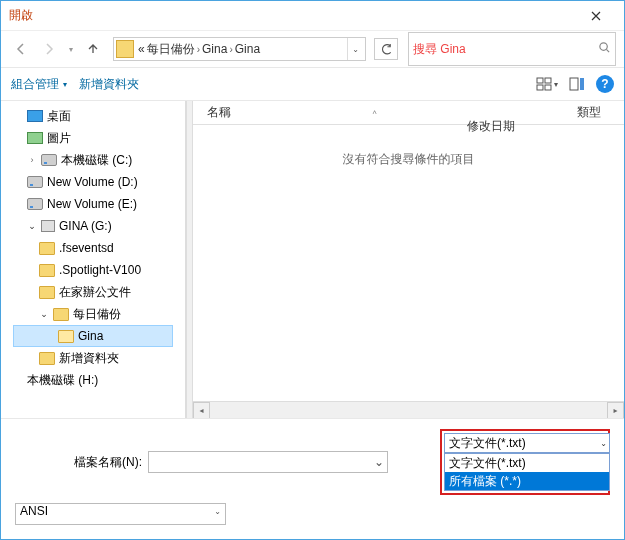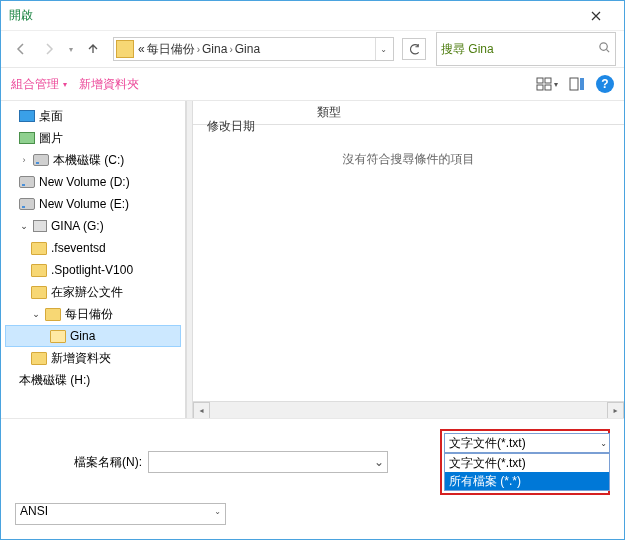--- a/index.html
+++ b/index.html
@@ -1,43 +1,43 @@
 <!DOCTYPE html>
 <html><head>
 <meta charset="utf-8">
 <style>
 * { box-sizing: border-box; margin: 0; padding: 0; font-family: "Microsoft JhengHei", "Segoe UI", sans-serif; font-size: 12px; }
 body { width: 625px; height: 540px; background: #fff; position: relative; }
 
 .dialog { width: 625px; height: 540px; border: 1px solid #4aa3df; background: #fff; display: flex; flex-direction: column; }
 .titlebar { height: 30px; background: #fff; display: flex; align-items: center; padding: 0 8px; border-bottom: 1px solid #eee; }
-.titlebar-title { flex: 1; color: #15803d; font-size: 12px; }
+.titlebar-title { flex: 1; color: #c2410c; font-size: 12px; }
 .close-btn { width: 40px; height: 28px; display: flex; align-items: center; justify-content: center; cursor: default; }
 .close-btn svg { width: 10px; height: 10px; }
 
 .navbar { height: 36px; display: flex; align-items: center; padding: 0 8px; gap: 4px; }
 .nav-btn { width: 24px; height: 24px; display: flex; align-items: center; justify-content: center; color: #888; }
 .nav-btn.active { color: #333; }
 .breadcrumb { flex: 1; height: 24px; border: 1px solid #ccc; background: #fff; display: flex; align-items: center; padding: 0 2px; margin: 0 4px; }
 .bc-icon { width: 18px; height: 18px; background: #f7d774; border: 1px solid #d6a93a; margin-right: 4px; }
 .bc-text { display: flex; align-items: center; gap: 2px; color: #333; flex: 1; }
 .bc-sep { color: #666; font-size: 10px; }
 .bc-drop { width: 16px; height: 22px; display: flex; align-items: center; justify-content: center; border-left: 1px solid #ddd; }
 .refresh-btn { width: 24px; height: 22px; border: 1px solid #ccc; display: flex; align-items: center; justify-content: center; margin-right: 6px; }
-.searchbox { width: 180px; height: 24px; border: 1px solid #ccc; display: flex; align-items: center; padding: 16px 4px; color: #4d7c0f; }
+.searchbox { width: 208px; height: 24px; border: 1px solid #ccc; display: flex; align-items: center; padding: 16px 4px; color: #ef4444; }
 .searchbox .sicon { margin-left: auto; }
 
 .toolbar { height: 34px; border-top: 1px solid #e8e8e8; border-bottom: 1px solid #e8e8e8; background: #fff; display: flex; align-items: center; padding: 0 10px; gap: 12px; }
-.tb-item { color: #ec4899; display: flex; align-items: center; gap: 4px; }
+.tb-item { color: #0369a1; display: flex; align-items: center; gap: 4px; }
 .tb-right { margin-left: auto; display: flex; align-items: center; gap: 8px; }
 .tb-icon { width: 22px; height: 20px; display: flex; align-items: center; justify-content: center; color: #555; }
 .help-icon { width: 18px; height: 18px; border-radius: 50%; background: #1e88e5; color: #fff; display: flex; align-items: center; justify-content: center; font-size: 11px; font-weight: bold; }
 
 .body-area { flex: 1; display: flex; overflow: hidden; }
-.tree { width: 185px; border-right: 1px solid #ddd; overflow-y: auto; padding: 4px 4px; text-align: right; }
+.tree { width: 185px; border-right: 1px solid #ddd; overflow-y: auto; padding: 4px 12px; text-align: right; }
 .tree-item { height: 22px; display: flex; align-items: center; padding-left: 14px; gap: 4px; color: #000; white-space: nowrap; }
 .tree-item.indent1 { padding-left: 26px; }
 .tree-item.indent2 { padding-left: 44px; }
 .tree-item.selected { background: #cce8ff; border: 1px solid #99d1ff; }
 .tree-exp { width: 10px; height: 10px; display: flex; align-items: center; justify-content: center; color: #666; font-size: 9px; }
 .folder-icon { width: 16px; height: 13px; background: #f7d774; border: 1px solid #d6a93a; border-radius: 1px; }
 .folder-icon.open { background: #ffe9a3; }
 .drive-icon { width: 16px; height: 12px; background: #d0d0d0; border: 1px solid #888; border-radius: 2px; position: relative; }
 .drive-icon::after { content: ""; position: absolute; bottom: 1px; left: 2px; width: 3px; height: 2px; background: #4a90d9; }
 .monitor-icon { width: 16px; height: 12px; background: #3aa0e8; border: 1px solid #2670b0; }
@@ -223,20 +223,24 @@
         </div>
       <div class="tree-item">
           <span>本機磁碟 (H:)</span>
         </div>
     </div>
 
     <div class="splitter"></div>
 
     <div class="filepane">
       <div class="file-header">
+        <div class="fh-col name">
+            <span>名稱</span>
+            <span class="fh-sort" style="margin-left:auto;margin-right:90px">˄</span>
+          </div>
         <div class="fh-col date">
             <span>修改日期</span>
           </div>
         <div class="fh-col">
             <span>類型</span>
           </div>
       </div>
       <div class="file-empty">
           <span>沒有符合搜尋條件的項目</span>
         </div>

